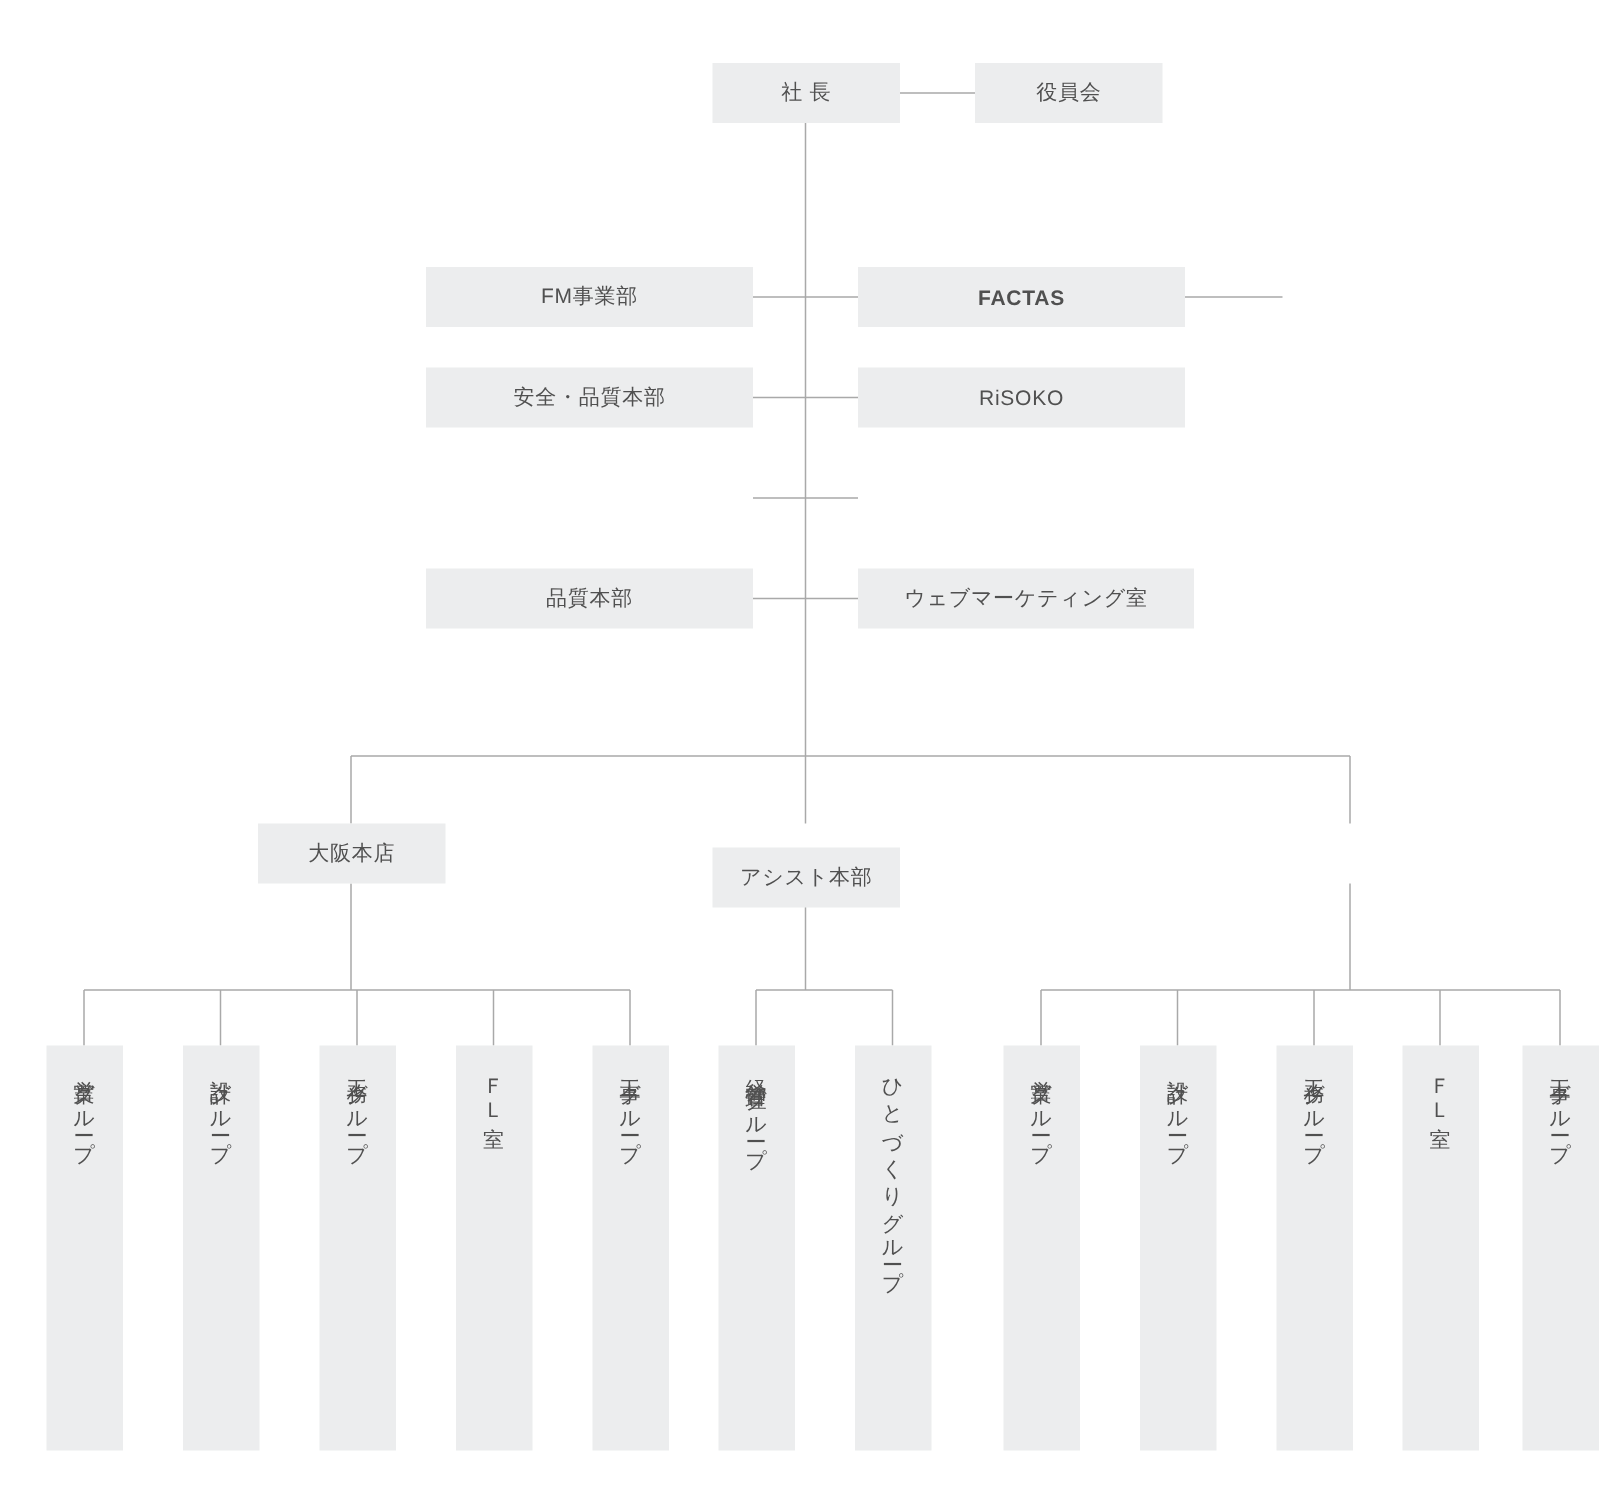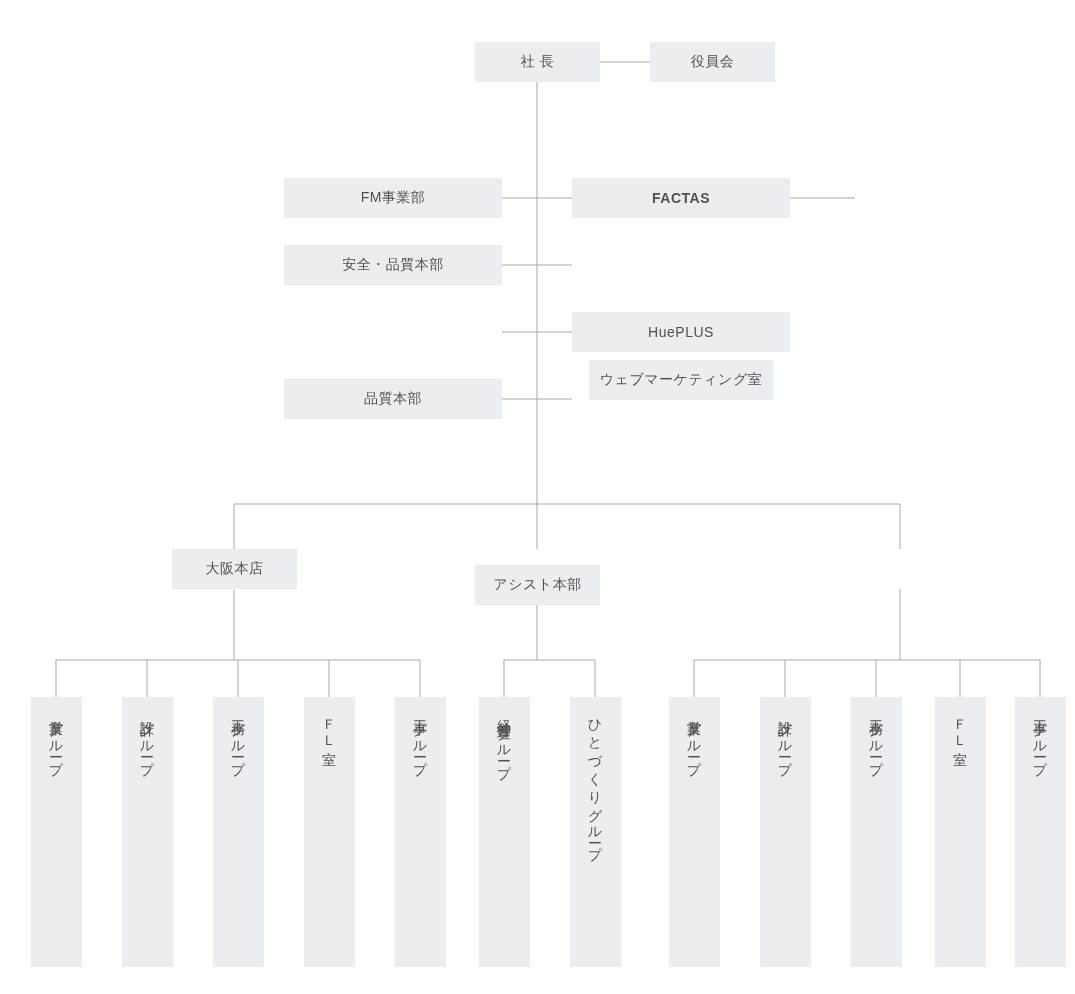--- a/index.html
+++ b/index.html
@@ -94,25 +94,25 @@
     </g>
   </svg>
 
   <div class="box" style="left:475px; top:42px; width:125px; height:40px;">社 長</div>
   <div class="box" style="left:650px; top:42px; width:125px; height:40px;">役員会</div>
 
   <div class="box" style="left:284px; top:178px; width:218px; height:40px;">FM事業部</div>
   <div class="box" style="left:572px; top:178px; width:218px; height:40px;font-weight:bold;">FACTAS</div>
 
   <div class="box" style="left:284px; top:245px; width:218px; height:40px;">安全・品質本部</div>
+  <div class="box" style="left:572px; top:245px; width:218px; height:40px;">RiSOKO</div>
 
-  <div class="box" style="left:572px; top:312px; width:218px; height:40px;">HuePLUS</div>
 
   <div class="box" style="left:284px; top:379px; width:218px; height:40px;">品質本部</div>
-  <div class="box" style="left:572px; top:360px; width:184px; height:40px;margin-left:17px;">ウェブマーケティング室</div>
+  <div class="box" style="left:572px; top:379px; width:224px; height:40px;">ウェブマーケティング室</div>
 
   <div class="box" style="left:172px; top:549px; width:125px; height:40px;">大阪本店</div>
   <div class="box" style="left:475px; top:549px; width:125px; height:40px;margin-top:16px;">アシスト本部</div>
 
   <div class="vbox" style="left:31px;  top:697px; width:51px; height:270px;">営業グループ</div>
   <div class="vbox" style="left:122px; top:697px; width:51px; height:270px;">設計グループ</div>
   <div class="vbox" style="left:213px; top:697px; width:51px; height:270px;">工務グループ</div>
   <div class="vbox" style="left:304px; top:697px; width:51px; height:270px;">ＦＬ室</div>
   <div class="vbox" style="left:395px; top:697px; width:51px; height:270px;">工事グループ</div>
 

